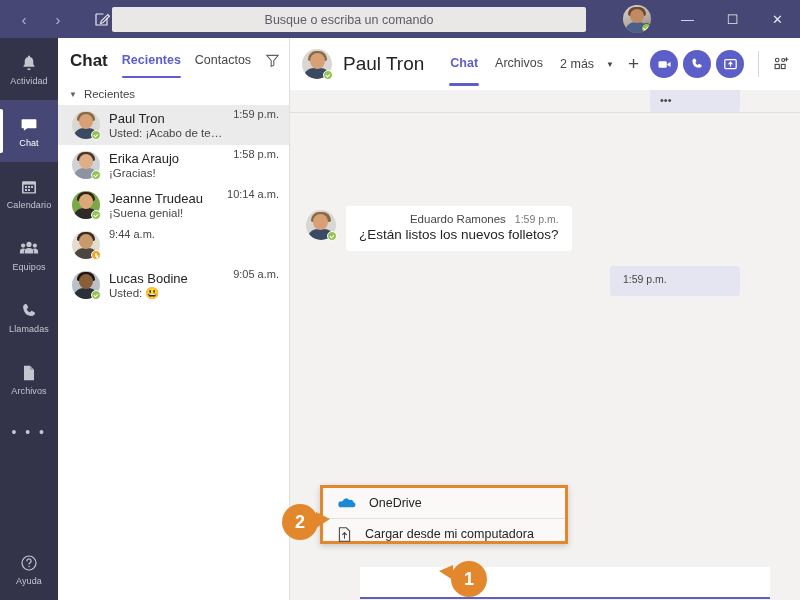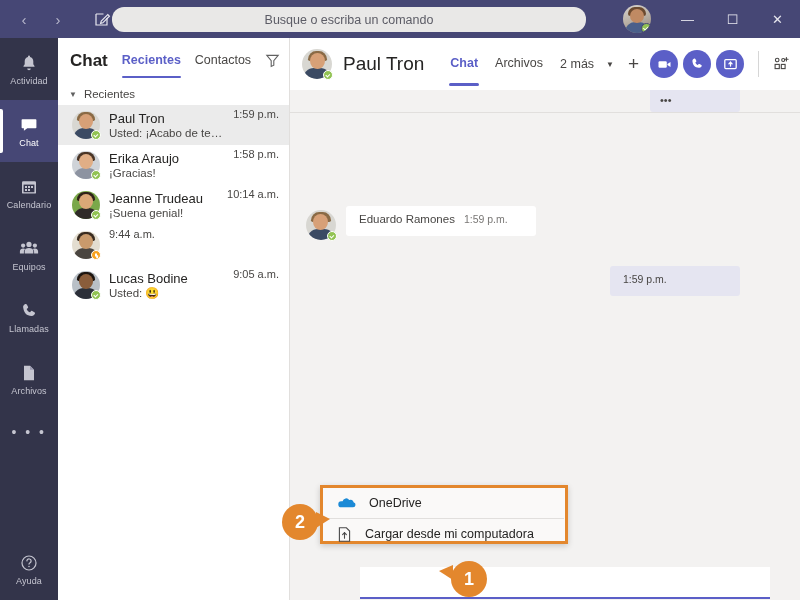--- a/index.html
+++ b/index.html
@@ -20,21 +20,21 @@
   .nav-arrow {
     width: 28px; height: 28px; display: flex; align-items: center; justify-content: center;
     color: #b8b8cc; font-size: 15px;
   }
   .compose-btn {
     width: 32px; height: 28px; display: flex; align-items: center; justify-content: center;
     margin-left: 14px; color: #e8e8f0;
   }
   .searchbox {
     position: absolute; left: 112px; top: 7px; width: 474px; height: 25px;
-    background: #e9e8e7; border-radius: 12px;
+    background: #e9e8e7; border-radius: 2px;
     display: flex; align-items: center; justify-content: center;
   }
   .searchbox-text { font-size: 12.5px; color: #5c5c66; }
   .tb-right { position: absolute; right: 0; top: 0; height: 38px; display: flex; align-items: center; }
   .avatar-top {
     width: 28px; height: 28px; border-radius: 50%; position: relative; margin-right: 14px;
     background: linear-gradient(160deg,#d8d4cf 0%,#b9b0a5 50%,#8b7f74 100%);
     overflow: hidden;
   }
   .avatar-top .face {
@@ -175,21 +175,21 @@
   .divline { position: absolute; left: 0; right: 0; top: 22px; height: 1px; background: #e1dfdd; }
 
   .msg-in { position: absolute; left: 16px; top: 116px; display: flex; gap: 10px; align-items: flex-start; }
   .msg-in .av { width: 30px; height: 30px; flex: 0 0 30px; margin-top: 4px; }
   .msg-in .av .fc { left: 7px; top: 4px; width: 15px; height: 16px; }
   .msg-in .av .hr { left: 5px; top: 2px; width: 20px; height: 10px; }
   .msg-in .av .bd { left: 1px; top: 19px; width: 28px; height: 14px; }
   .bubble-white {
     background: #fff; border-radius: 3px; padding: 7px 13px 9px 13px; min-width: 190px;
   }
-  .meta { display: flex; align-items: baseline; gap: 9px; margin-bottom: 2px; }
+  .meta { display: flex; align-items: baseline; gap: 9px; margin-bottom: 2px; justify-content: flex-end; }
   .meta-name { font-size: 11.5px; color: #484644; }
   .meta-time { font-size: 10.5px; color: #797775; }
   .msg-body { font-size: 13.5px; color: #252423; }
 
   .msg-out {
     position: absolute; right: 60px; top: 176px; background: #e5e5f1;
     border-radius: 3px; padding: 7px 13px 9px 13px; min-width: 130px;
   }
   .msg-out .meta-time { font-size: 10.5px; color: #484644; display: block; margin-bottom: 2px; }
 
@@ -523,20 +523,21 @@
             <div class="hr" style="background:#8a6a45"></div>
             <div class="fc" style="background:#d7a077"></div>
             </div>
           <div class="presence2 online"></div>
         </div>
         <div class="bubble-white">
           <div class="meta">
             <span class="meta-name">Eduardo Ramones</span>
             <span class="meta-time">1:59 p.m.</span>
           </div>
+          <div class="msg-body">¿Están listos los nuevos folletos?</div>
         </div>
       </div>
 
       <div class="msg-out">
         <span class="meta-time">1:59 p.m.</span>
       </div>
     </div>
 
     <div class="compose-box"></div>
 

